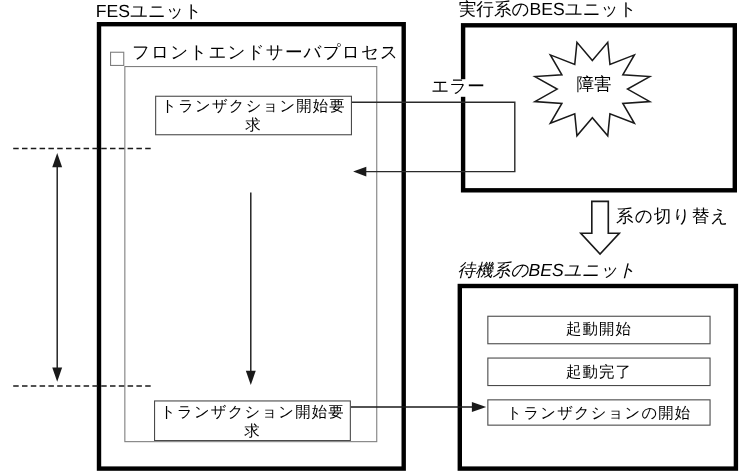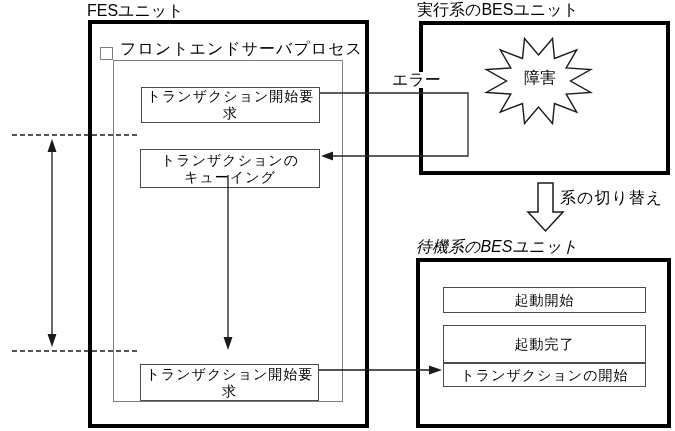--- a/index.html
+++ b/index.html
@@ -33,37 +33,33 @@
   <div class="abs lbl" style="left:87px;top:3px;">FESユニット</div>
   <div class="abs unit-box" style="left:88px;top:20px;width:281px;height:408px;"></div>
 
   <div class="abs proc-box" style="left:113px;top:60px;width:230px;height:342px;"></div>
   <div class="abs tag-square" style="left:100px;top:47px;width:13px;height:13px;"></div>
   <div class="abs lbl" style="left:120px;top:41px;letter-spacing:1px;">フロントエンドサーバプロセス</div>
 
   <div class="abs flow-box" style="left:141px;top:74px;width:179px;height:36px;">
     <span>トランザクション開始要求</span>
   </div>
-  <div class="abs flow-box" style="left:140px;top:136px;width:180px;height:39px;">
-    <span>トランザクションの</span>
-    <span>キューイング</span>
-  </div>
   <div class="abs flow-box" style="left:140px;top:351px;width:179px;height:37px;">
     <span>トランザクション開始要求</span>
   </div>
 
   <div class="abs lbl" style="left:417px;top:2px;">実行系のBESユニット</div>
   <div class="abs unit-box" style="left:419px;top:21px;width:251px;height:154px;"></div>
 
   <div class="abs lbl" style="left:416px;top:239px;font-style:italic;">待機系のBESユニット</div>
   <div class="abs unit-box" style="left:416px;top:258px;width:255px;height:170px;"></div>
   <div class="abs flow-box" style="left:443px;top:274px;width:203px;height:26px;font-family:Liberation Serif, serif;">
     <span>起動開始</span>
   </div>
-  <div class="abs flow-box" style="left:443px;top:312px;width:203px;height:38px;">
+  <div class="abs flow-box" style="left:443px;top:312px;width:203px;height:26px;">
     <span>起動完了</span>
   </div>
   <div class="abs flow-box" style="left:443px;top:350px;width:203px;height:24px;">
     <span>トランザクションの開始</span>
   </div>
 
   <svg id="overlay" width="675" height="431" viewBox="0 0 675 431">
 
     <line x1="12" y1="135" x2="140" y2="135" stroke="#1a1a1a" stroke-width="1.4" stroke-dasharray="5,3"></line>
     <line x1="12" y1="351" x2="140" y2="351" stroke="#1a1a1a" stroke-width="1.4" stroke-dasharray="5,3"></line>

